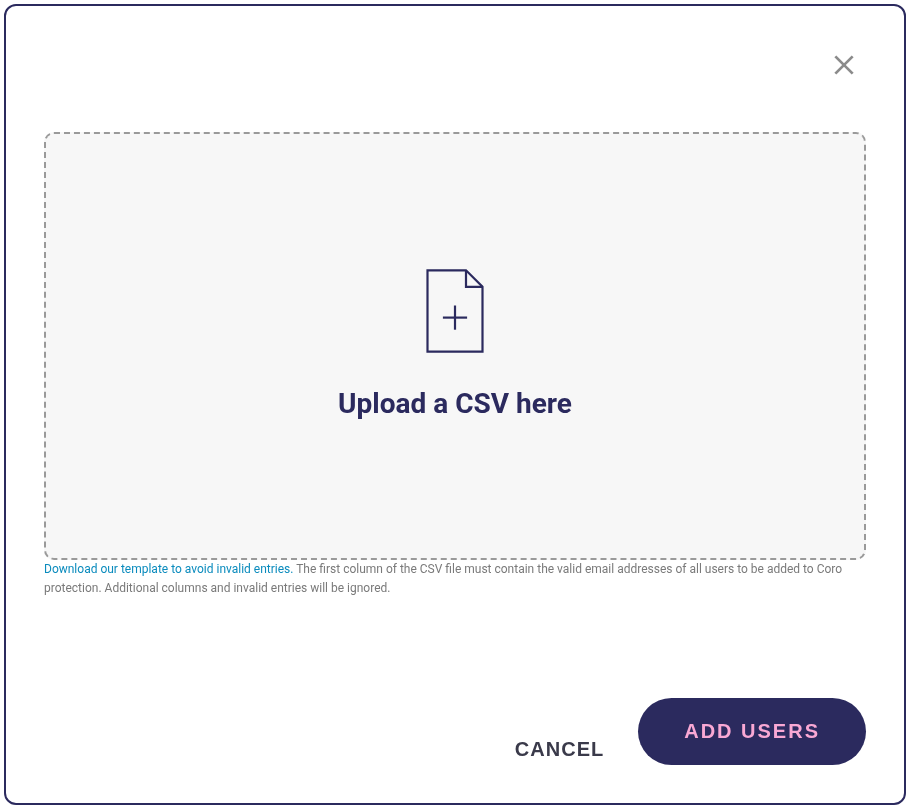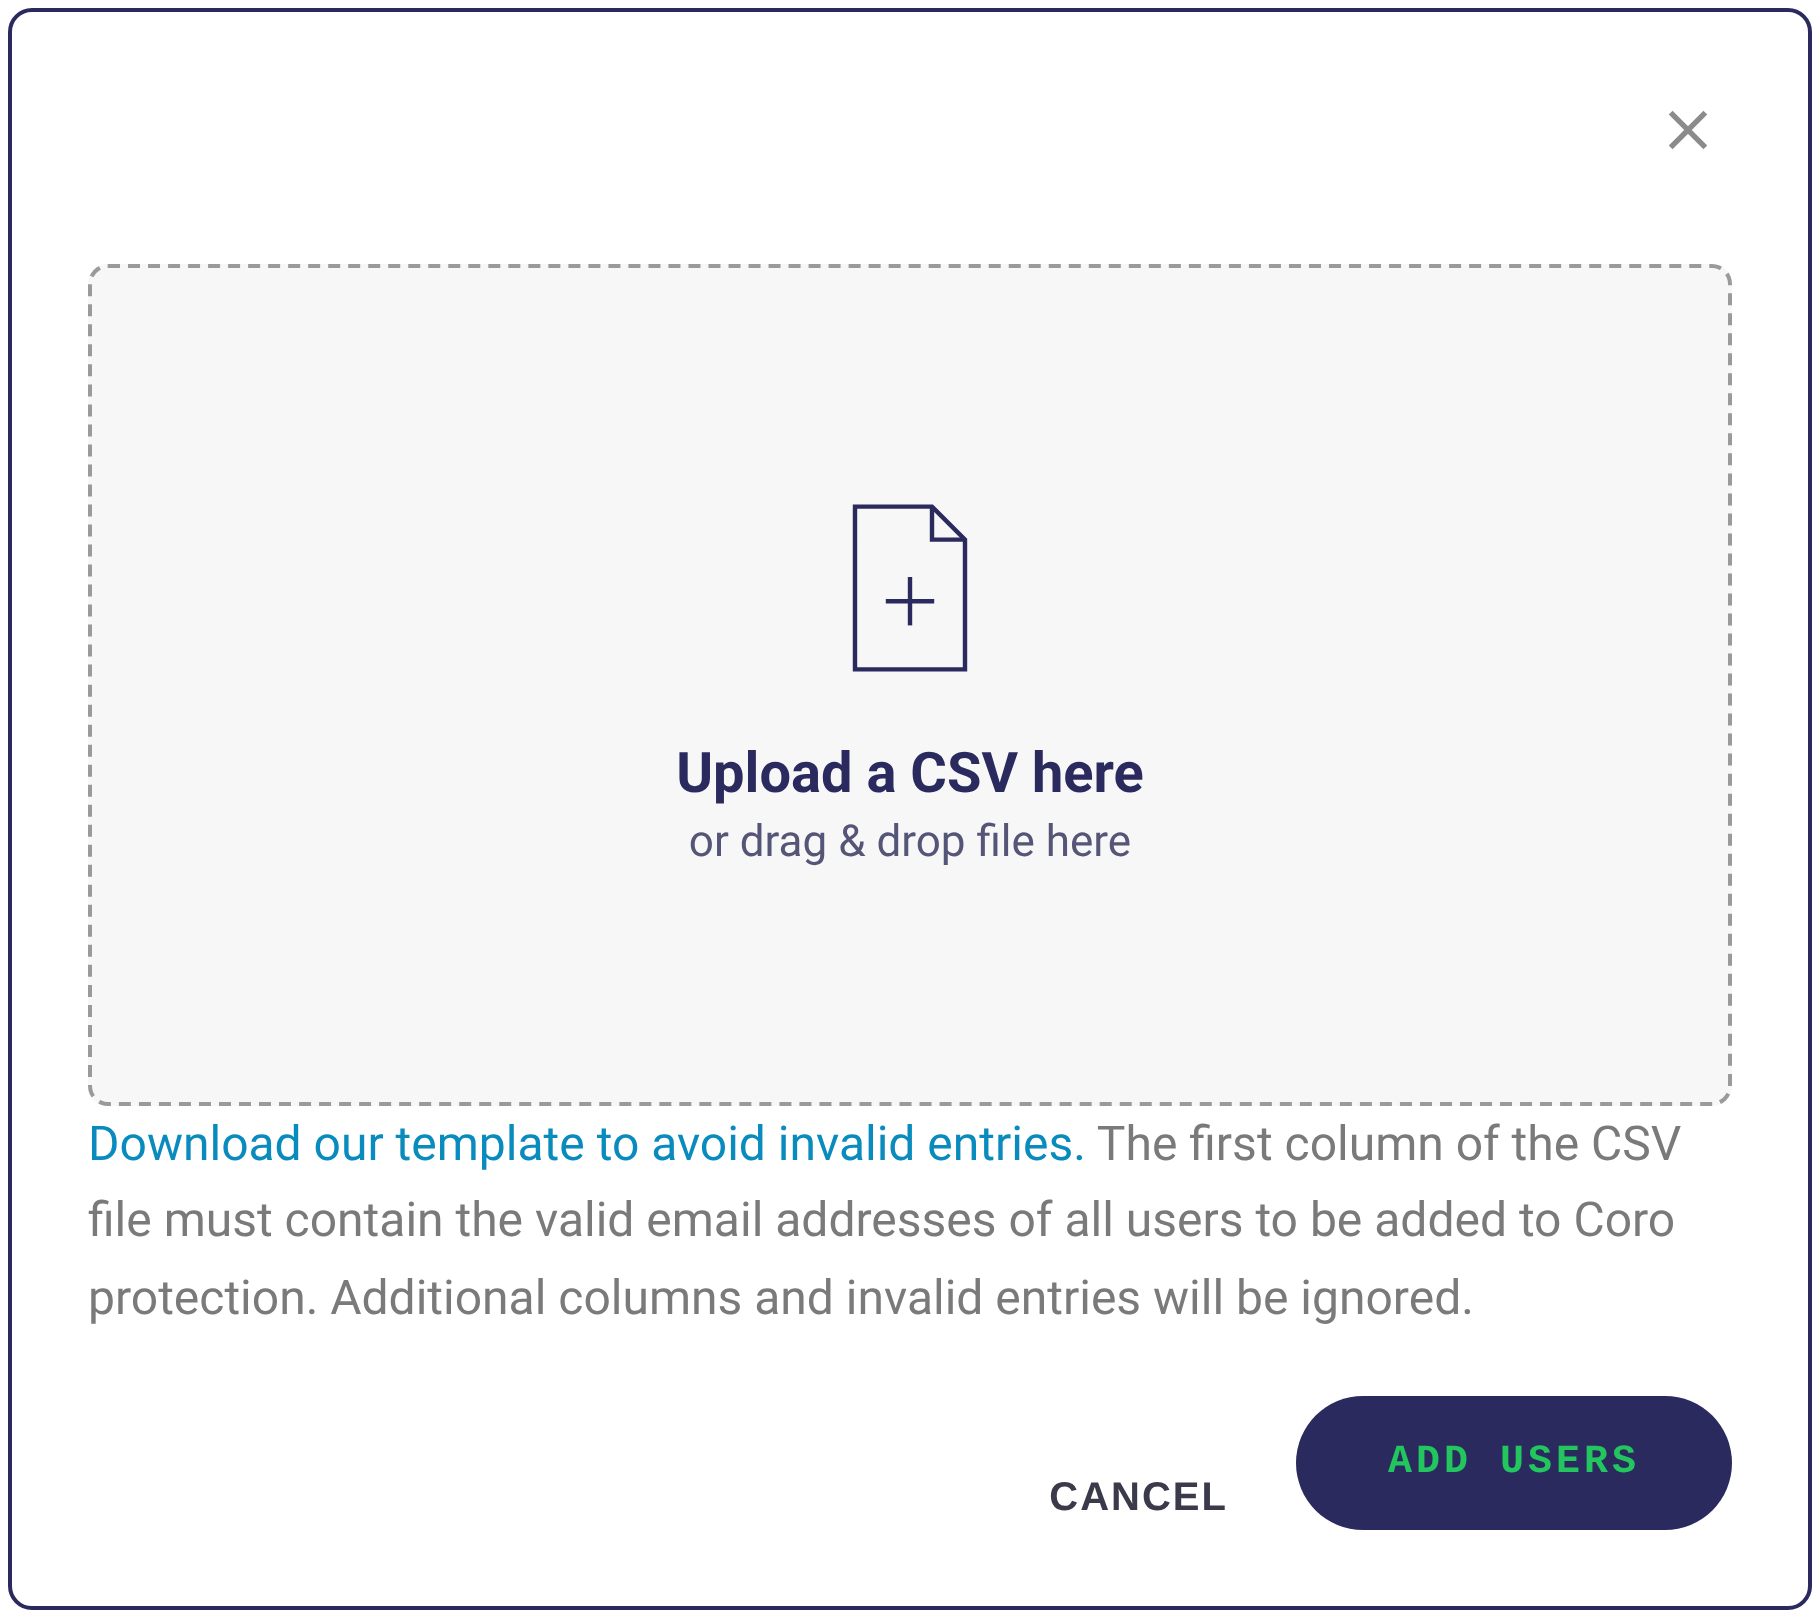--- a/index.html
+++ b/index.html
@@ -74,21 +74,21 @@
       font-weight: 700;
       color: #2b2a5e;
       margin-bottom: 6px;
     }
     .dropzone-sub {
       font-size: 22px;
       font-weight: 400;
       color: #555577;
     }
     .help-text {
-      font-size: 24px;
+      font-size: 12px;
       line-height: 1.6;
       color: #7a7a7a;
     }
     .help-text a {
       color: #0a8bbd;
       text-decoration: none;
     }
     .button-row {
       margin-top: auto;
       display: flex;
@@ -103,30 +103,29 @@
       font-size: 20px;
       font-weight: 600;
       letter-spacing: 1px;
       color: #3a3a4a;
       cursor: pointer;
       text-transform: uppercase;
       margin-top: 36px;
     }
     .btn-primary {
       background: #2b2a5e;
-      color: #22c55e;
+      color: #f9a8d4;
       border: none;
       font-size: 20px;
       font-weight: 600;
       letter-spacing: 2px;
       padding: 22px 46px;
       border-radius: 36px;
       cursor: pointer;
       text-transform: uppercase;
-      font-family: Liberation Mono, monospace;
     }
   </style>
 </head>
 <body>
 
 <div class="modal">
 
   <button class="close-btn" aria-label="Close">
     <span>
       <svg viewBox="0 0 24 24">
@@ -139,21 +138,20 @@
   <div class="dropzone">
     <div class="file-icon">
       <svg viewBox="0 0 60 80">
         <path d="M 5 3 L 40 3 L 55 18 L 55 77 L 5 77 Z"></path>
         <path d="M 40 3 L 40 18 L 55 18"></path>
         <line x1="30" y1="35" x2="30" y2="57"></line>
         <line x1="19" y1="46" x2="41" y2="46"></line>
       </svg>
     </div>
     <div class="dropzone-title">Upload a CSV here</div>
-    <div class="dropzone-sub">or drag &amp; drop file here</div>
   </div>
 
   <p class="help-text">
     <a href="#">Download our template to avoid invalid entries.</a><span> The first column of the CSV file must contain the valid email addresses of all users to be added to Coro protection. Additional columns and invalid entries will be ignored.</span>
   </p>
 
   <div class="button-row">
     <button class="btn-cancel">CANCEL</button>
     <button class="btn-primary">ADD USERS</button>
   </div>

